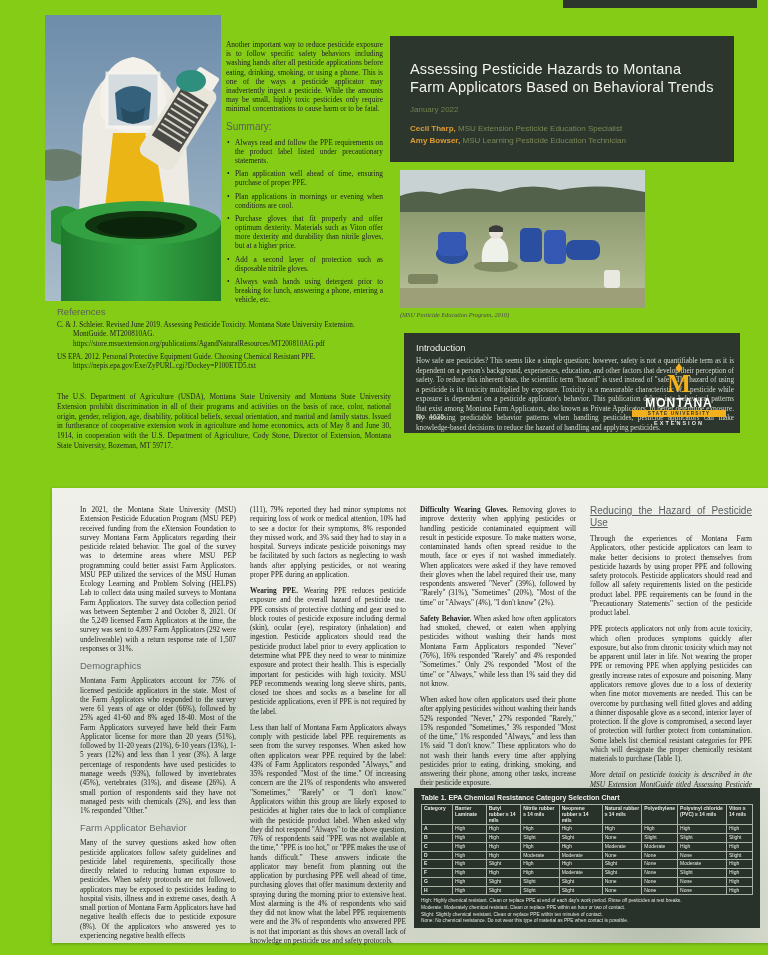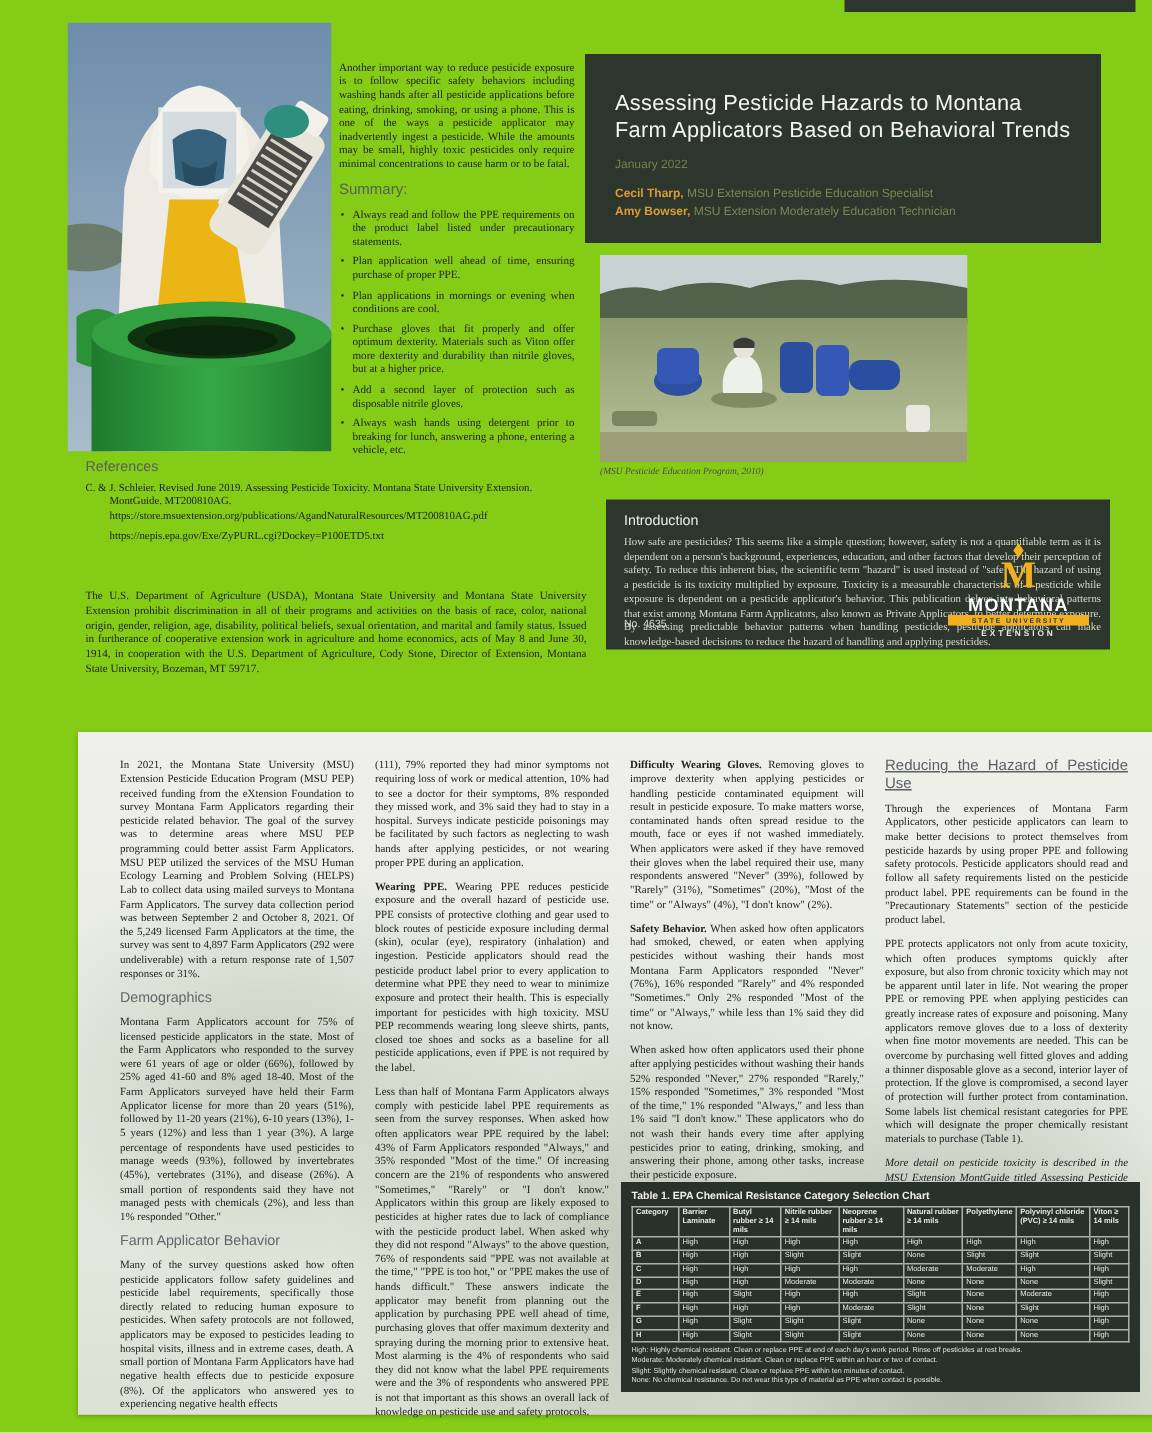--- a/index.html
+++ b/index.html
@@ -143,33 +143,34 @@
   </div>
 
   <div class="refs">
     <h3 class="sans-h">References</h3>
     <div id="refs-list">
         <div class="ref-item">
           <div class="ref-text">C. &amp; J. Schleier. Revised June 2019. Assessing Pesticide Toxicity. Montana State University Extension. MontGuide. MT200810AG.</div>
           <div class="ref-url">https://store.msuextension.org/publications/AgandNaturalResources/MT200810AG.pdf</div>
         </div>
         <div class="ref-item">
+          <div class="ref-text">US EPA. 2012. Personal Protective Equipment Guide. Choosing Chemical Resistant PPE.</div>
           <div class="ref-url">https://nepis.epa.gov/Exe/ZyPURL.cgi?Dockey=P100ETD5.txt</div>
         </div>
       </div>
   </div>
 
   <p class="usda">The U.S. Department of Agriculture (USDA), Montana State University and Montana State University Extension prohibit discrimination in all of their programs and activities on the basis of race, color, national origin, gender, religion, age, disability, political beliefs, sexual orientation, and marital and family status. Issued in furtherance of cooperative extension work in agriculture and home economics, acts of May 8 and June 30, 1914, in cooperation with the U.S. Department of Agriculture, Cody Stone, Director of Extension, Montana State University, Bozeman, MT 59717.</p>
 
   <header class="title-block">
     <h1>Assessing Pesticide Hazards to Montana Farm Applicators Based on Behavioral Trends</h1>
     <div class="pub-date">January 2022</div>
     <div class="authors" id="authors">
         <div class="author-line"><span class="a-name">Cecil Tharp,</span> <span class="a-role">MSU Extension Pesticide Education Specialist</span></div>
-        <div class="author-line"><span class="a-name">Amy Bowser,</span> <span class="a-role">MSU Extension Moderately Education Technician</span></div>
+        <div class="author-line"><span class="a-name">Amy Bowser,</span> <span class="a-role">MSU Learning Pesticide Education Technician</span></div>
       </div>
   </header>
 
   <figure class="photo-right">
     <svg width="245" height="138" viewBox="0 0 245 138">
       <defs>
         <linearGradient id="field" x1="0" y1="0" x2="0" y2="1">
           <stop offset="0" stop-color="#8d9a70"></stop>
             <stop offset="1" stop-color="#bcc49c"></stop>
         </linearGradient>

